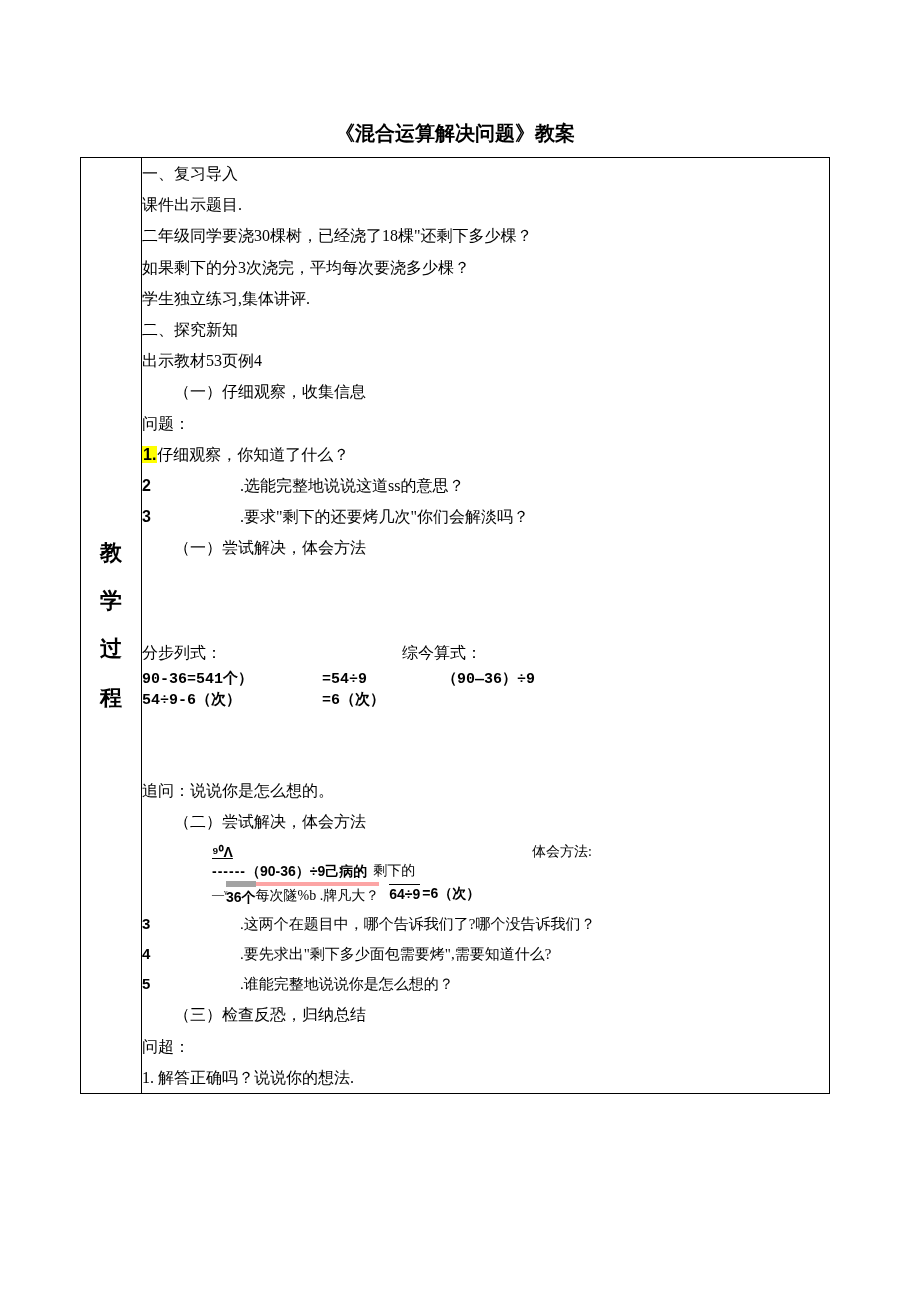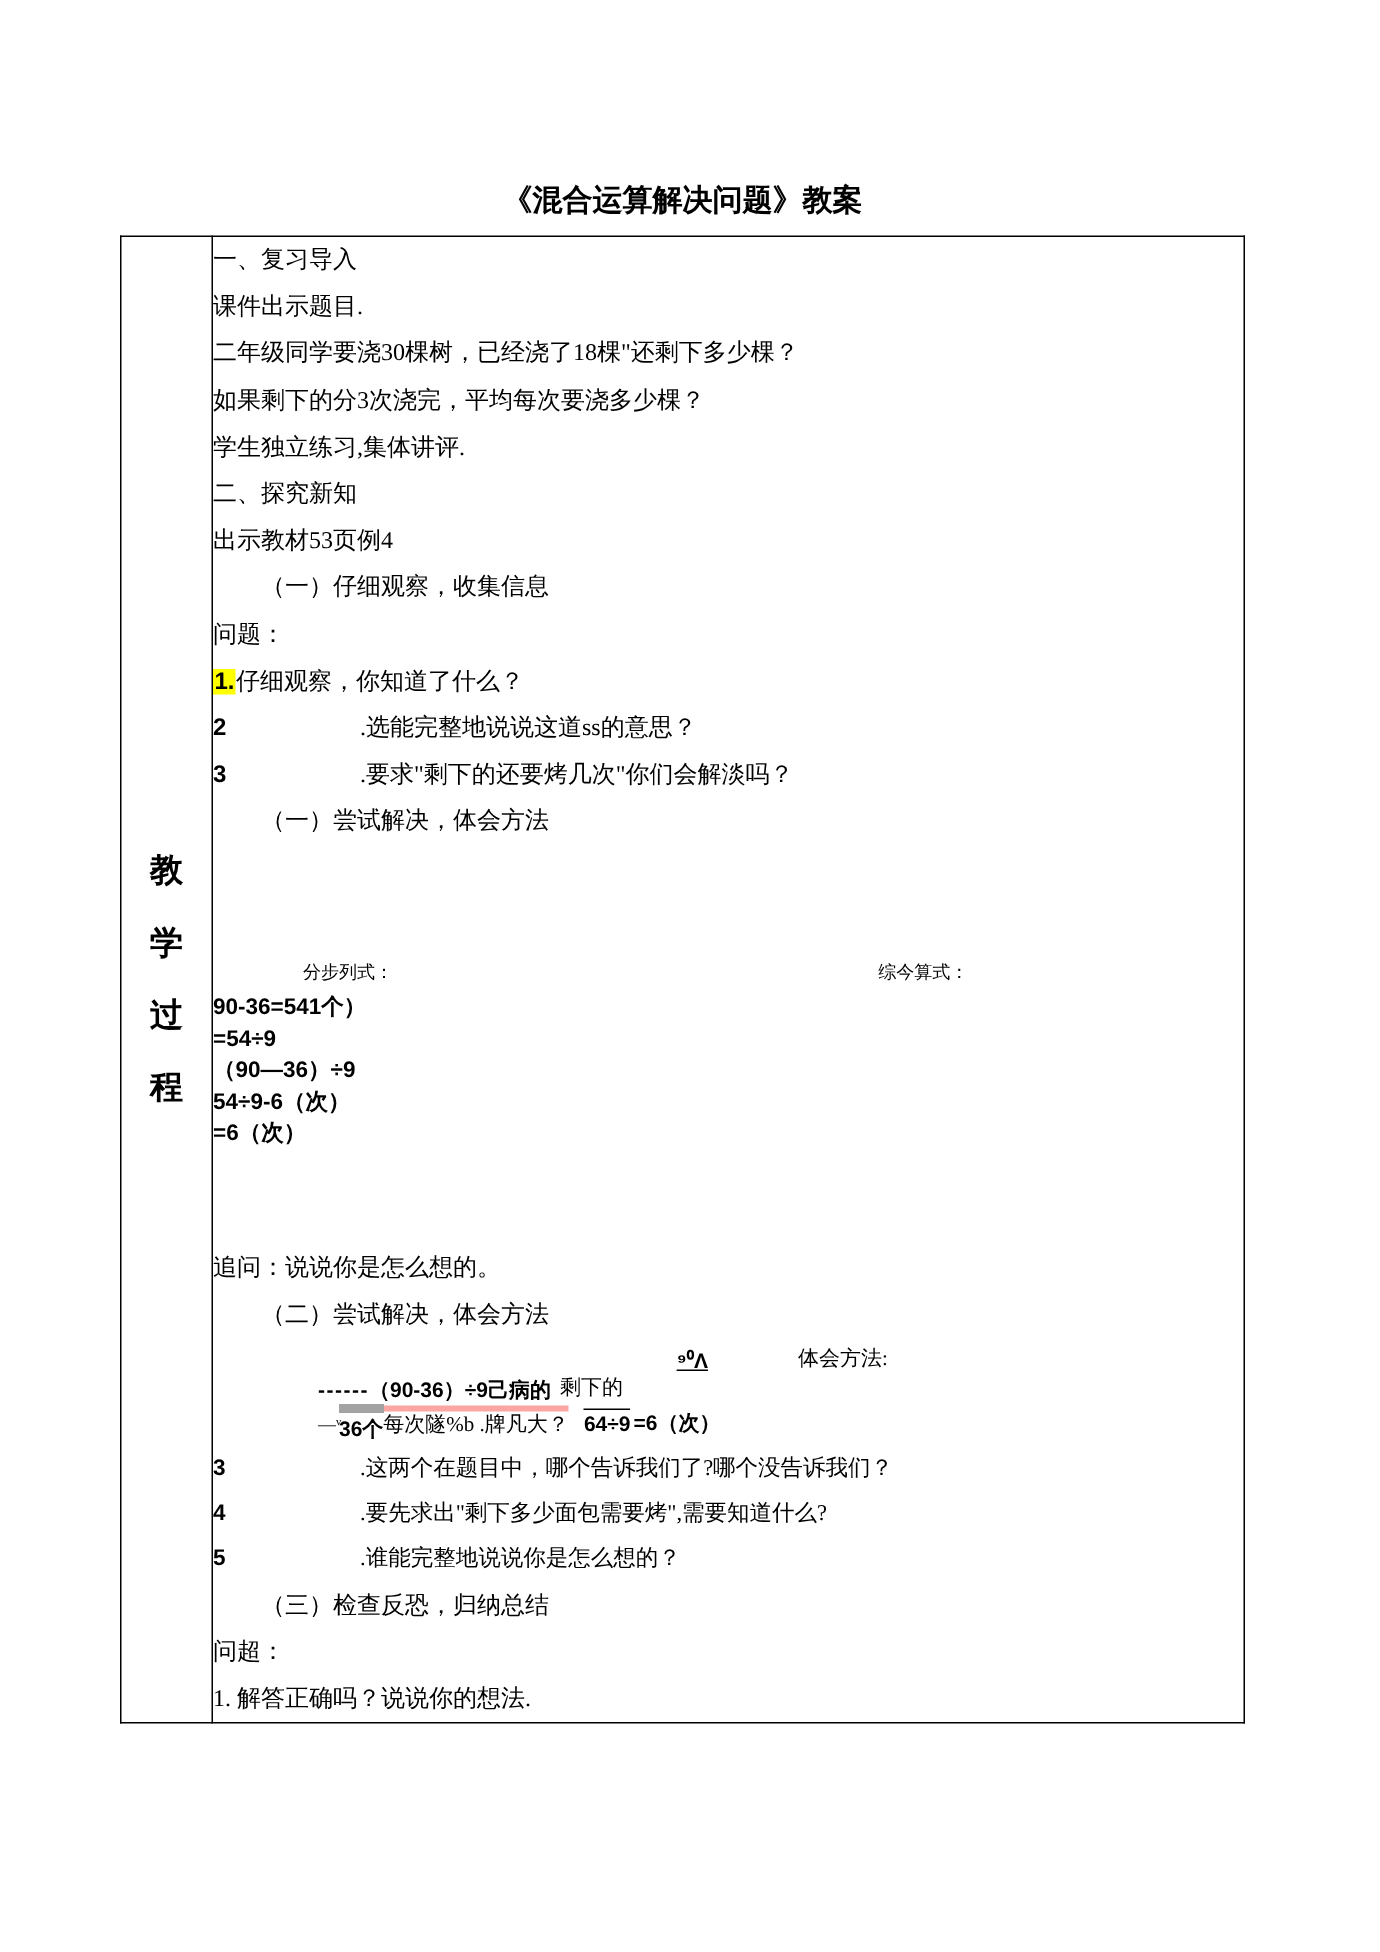--- a/index.html
+++ b/index.html
@@ -62,43 +62,41 @@
   .numlist .dot {
     width: 80px;
     flex-shrink: 0;
   }
   .bold { font-family: Arial, "SimHei", sans-serif; font-weight: bold; }
   .calc-block {
     margin: 4px 0;
   }
   .calc-row {
     display: flex;
-    font-family: Liberation Sans, sans-serif;
+    font-family: Liberation Mono, monospace;
     font-weight: bold;
     font-size: 15px;
     line-height: 1.4;
-    flex-direction: column;
   }
   .calc-row .c1 { width: 180px; }
   .calc-row .c2 { width: 120px; }
   .calc-row .c3 { flex: 1; }
   .label-row {
     display:flex;
-    font-size:12px;
-    text-align:center;
+    font-size:16px;
   }
   .label-row .l1 { width:180px; }
   .label-row .l2 { flex:1; padding-left:80px;}
   .diagram {
     margin: 6px 0 2px 70px;
     font-size: 14px;
     line-height: 1.35;
   }
   .diagram .top {
-    text-align: right;
+    text-align: left;
     width: 260px;
     font-family: Arial, sans-serif;
     font-weight: bold;
     text-decoration: underline;
   }
   .diagram-row {
     display:flex;
     align-items:center;
   }
   .diagram-row .seg {

